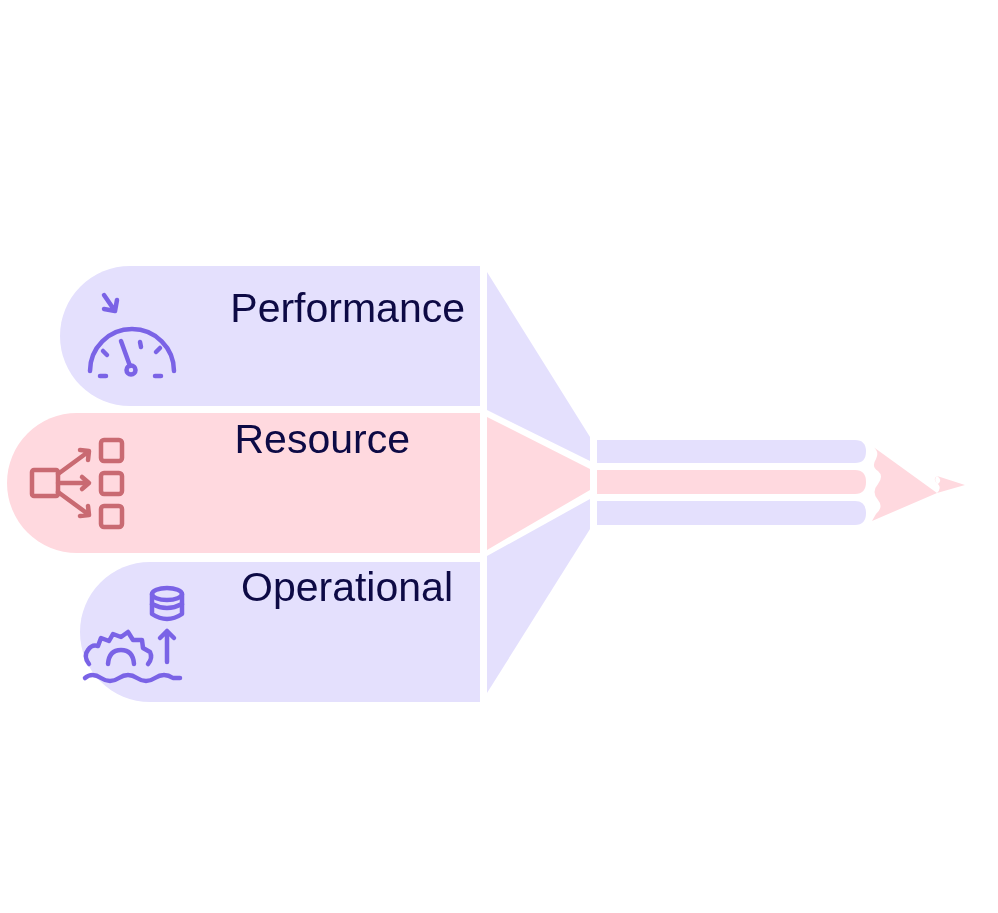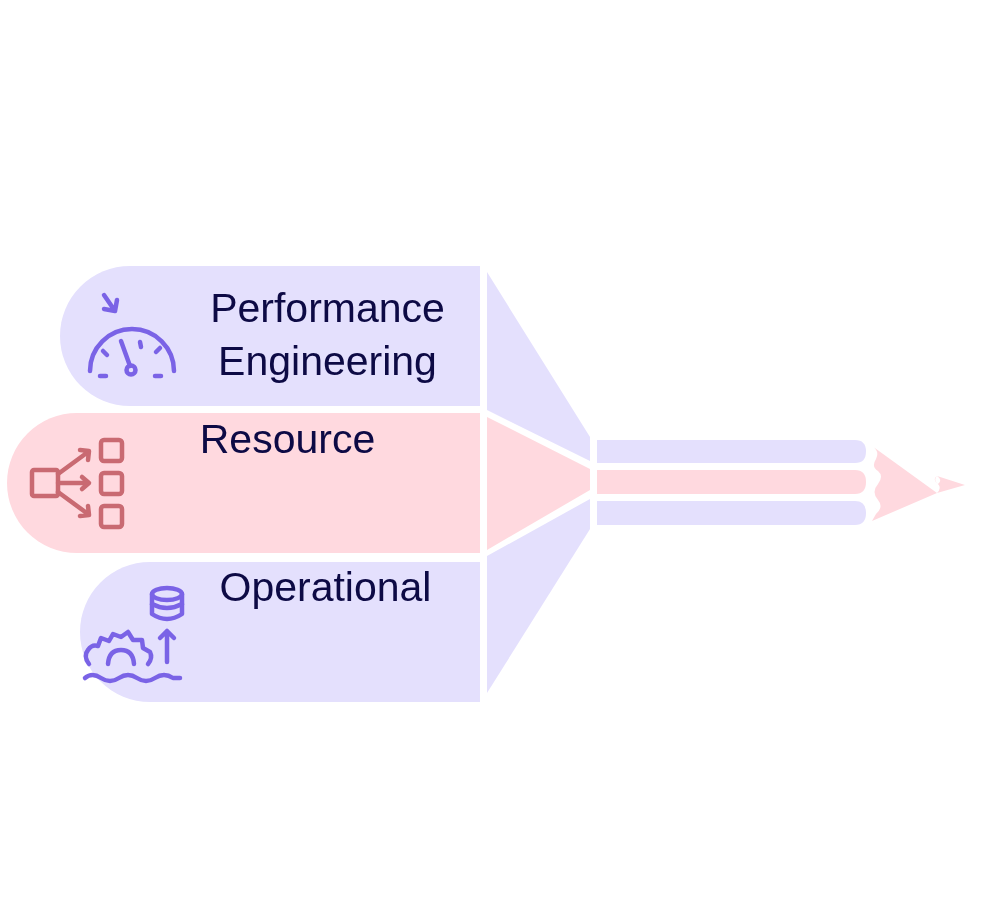--- a/index.html
+++ b/index.html
@@ -1,18 +1,18 @@
 <!DOCTYPE html>
 <html><head>
 <meta charset="utf-8">
 <style>
   html, body { margin:0; padding:0; background:#ffffff; }
   body { width:998px; height:913px; position:relative; overflow:hidden; font-family:"Liberation Sans", sans-serif; }
   svg.diagram { position:absolute; left:0; top:0; }
-  .label { position:absolute; color:#0d0a45; font-size:41px; line-height:53px; text-align:center; font-family:"Liberation Sans", sans-serif; }
+  .label { position:absolute; color:#0d0a45; font-size:41px; line-height:53px; text-align:right; font-family:"Liberation Sans", sans-serif; }
 </style>
 </head>
 <body>
 
 <svg class="diagram" width="998" height="913" viewBox="0 0 998 913">
 
   <path d="M480 266 L130 266 A70 70 0 0 0 130 406 L480 406 Z" fill="#e4e0fd"></path>
 
   <path d="M480 413 L77 413 A70 70 0 0 0 77 553 L480 553 Z" fill="#ffd9df"></path>
 
@@ -53,20 +53,19 @@
     <path d="M152 604 Q167 612 182 604"></path>
     <path d="M167 662 L167 631 M160 638 L167 631 L174 638"></path>
     <path d="M89 664 Q83 656 88 650 Q92 644 98 646 L101 638 L109 641 L113 634 L121 637 L128 632 L133 640 L142 640 L143 648 L150 652 Q153 658 148 664"></path>
     <path d="M108 664 Q109 650 121 650 Q133 650 134 664"></path>
     <path d="M85 678 Q92 672 101 678 Q110 684 119 678 Q128 672 137 678 Q146 684 155 678 Q164 672 173 678 L180 678"></path>
   </g>
 </svg>
 
 <div class="label" style="left:190px; top:282px; width:275px;">
   <div>Performance</div>
-  <div>Engineering</div>
 </div>
 <div class="label" style="left:165px; top:413px; width:245px;">
   <div>Resource</div>
 </div>
 <div class="label" style="left:198px; top:561px; width:255px;">
   <div>Operational</div>
 </div>
 
 </body></html>

